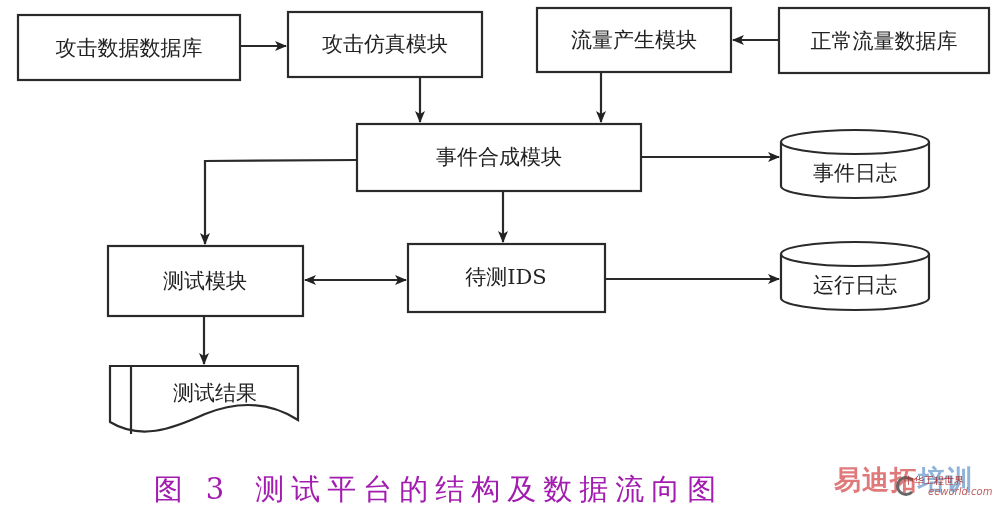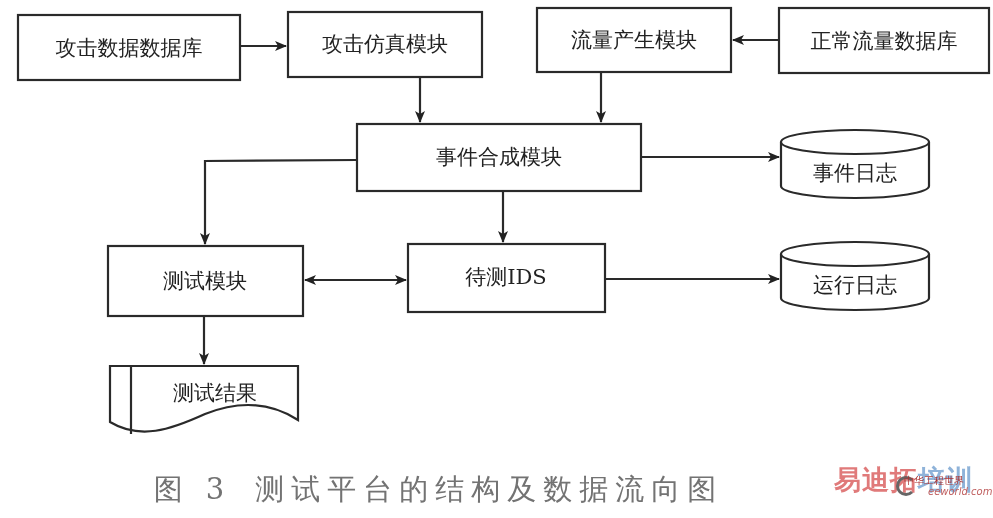--- a/index.html
+++ b/index.html
@@ -1,19 +1,19 @@
 <!DOCTYPE html>
 <html><head>
 <meta charset="utf-8">
 <style>
   html, body { margin: 0; padding: 0; background: #ffffff; }
   body { width: 993px; height: 518px; position: relative; overflow: hidden; font-family: "DejaVu Serif", "Liberation Serif", serif; color: #1a1a1a; }
   #diagram { position: absolute; left: 0; top: 0; }
   .node-label { font-family: "DejaVu Serif", "Liberation Serif", serif; font-size: 21px; fill: #222222; }
-  .caption { position: absolute; left: 0; width: 877px; top: 470px; text-align: center; font-family: "DejaVu Serif", "Liberation Serif", serif; font-size: 29px; letter-spacing: 7px; color: #737373; }
+  .caption { position: absolute; left: 0; width: 877px; top: 470px; text-align: center; font-family: "DejaVu Serif", "Liberation Serif", serif; font-size: 29px; letter-spacing: 7px; color: #a21caf; }
   .caption span { display: inline-block; }
   .caption .fig-num { margin-right: 24px; }
   .watermark { position: absolute; left: 830px; top: 462px; width: 163px; height: 56px; }
   .wm-main { position: absolute; left: 4px; top: 0; font-family: "DejaVu Sans", "Liberation Sans", sans-serif; font-weight: bold; font-size: 27px; letter-spacing: 1px; }
   .wm-main .red { color: #e07a7a; }
   .wm-main .blue { color: #8fb3d9; }
   .wm-sub { position: absolute; left: 2px; top: 36px; font-family: "DejaVu Sans", "Liberation Sans", sans-serif; font-size: 15px; color: #9a9a9a; letter-spacing: 0px; white-space: nowrap; }
   .wm-site { position: absolute; left: 70px; top: 24px; font-family: "DejaVu Sans", "Liberation Sans", sans-serif; font-size: 10px; color: #c06060; font-style: italic; padding-left: 28px; }
   .wm-cn { position: absolute; left: 74px; top: 12px; font-family: "DejaVu Sans", "Liberation Sans", sans-serif; font-size: 10px; color: #a33; }
   .wm-logo { position: absolute; left: 66px; top: 14px; width: 14px; height: 14px; border: 3px solid #666; border-radius: 50%; border-right-color: transparent; }

